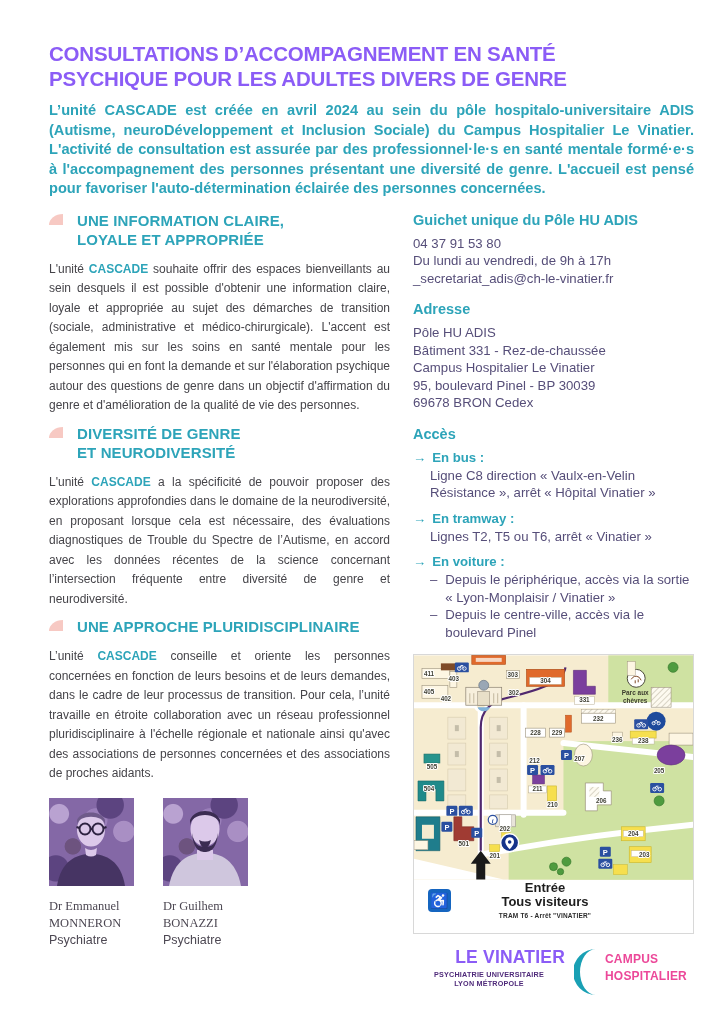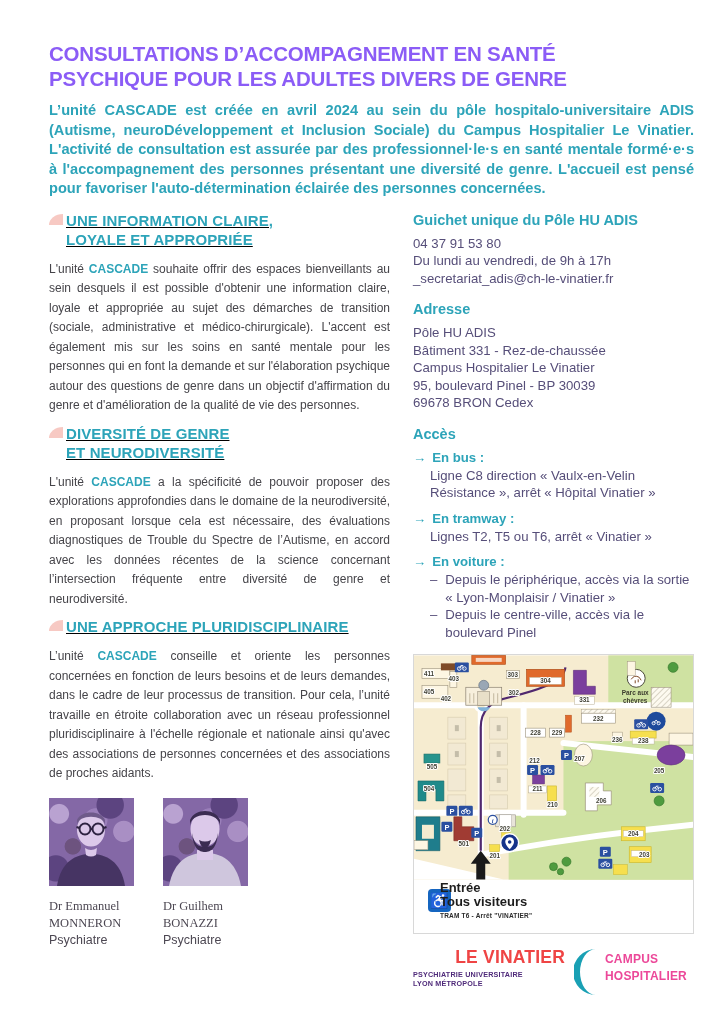--- a/index.html
+++ b/index.html
@@ -11,21 +11,21 @@
          font-weight:800;letter-spacing:-0.2px;}
   .title span{display:block;}
   .intro{margin:0 0 12px 0;color:#2da4b9;font-weight:700;font-size:14.6px;
          line-height:19.5px;text-align:justify;}
   
   .cols{display:flex;gap:23px;align-items:flex-start;}
   .col-left{width:341px;flex:none;}
   .col-right{width:281px;flex:none;}
   
   .section{margin-bottom:8px;}
-  .sec-head{display:flex;gap:3px;margin-bottom:11px;text-decoration:underline;}
+  .sec-head{display:flex;gap:14px;margin-bottom:11px;}
   .flag{width:14px;height:11px;background:#f7c9c3;border-radius:100% 0 0 0;
         margin-top:3px;flex:none;}
   .sec-title{color:#2da4b9;font-weight:800;font-size:15px;line-height:19px;letter-spacing:0.1px;}
   .sec-title span{display:block;}
   .body-p{margin:0;color:#454449;font-size:12px;line-height:19.5px;text-align:justify;}
   .brand{color:#2da4b9;font-weight:700;}
   
   .team{display:flex;margin-top:14px;}
   .member{width:114px;flex:none;}
   .member:last-child{width:113px;}
@@ -51,29 +51,29 @@
   .arr{font-weight:400;flex:none;}
   .acc-text{margin-left:17px;color:#564e79;font-size:13.2px;line-height:17.5px;}
   .acc-bullet{display:flex;gap:8px;margin-left:17px;color:#564e79;font-size:13.2px;line-height:17.5px;}
   .dash{flex:none;}
   
   .map-box{width:281px;border:1px solid #d8d8d8;margin-top:6px;box-sizing:border-box;background:#fff;}
   .map-box svg{display:block;}
   .map-strip{position:relative;height:53px;background:#fff;}
   .wheel{position:absolute;left:14px;top:9px;width:23px;height:23px;background:#1565c0;
          border-radius:4px;color:#fff;font-size:15px;line-height:23px;text-align:center;}
-  .strip-text{position:absolute;left:26px;top:1px;width:170px;text-align:left;color:#1d1d1d;}
+  .strip-text{position:absolute;left:46px;top:1px;width:170px;text-align:center;color:#1d1d1d;}
   .strip-text .l1{font-size:13px;font-weight:800;line-height:14px;}
   .strip-text .l2{font-size:13px;font-weight:700;line-height:14px;}
   .strip-text .l3{font-size:6.5px;font-weight:700;letter-spacing:0.2px;margin-top:3px;color:#2b2b2b;}
   
   .logos{display:flex;align-items:flex-start;gap:9px;margin-top:14px;}
   .vin{width:152px;flex:none;}
-  .vin-title{color:#ef4444;font-weight:800;font-size:17.5px;letter-spacing:0.2px;line-height:19px;text-align:right;}
-  .vin-sub{color:#4f2a7a;font-size:7.2px;font-weight:600;line-height:9px;text-align:left;margin-top:3px;letter-spacing:0.2px;}
+  .vin-title{color:#8b5cf6;font-weight:800;font-size:17.5px;letter-spacing:0.2px;line-height:19px;text-align:right;}
+  .vin-sub{color:#4f2a7a;font-size:7.2px;font-weight:600;line-height:9px;text-align:center;margin-top:3px;letter-spacing:0.2px;}
   .campus{color:#ec4899;font-weight:800;font-size:12px;line-height:16.5px;margin-top:3px;letter-spacing:0.2px;}
   .campus span{display:block;}
   .crescent{flex:none;margin-top:1px;}
   .ml{font-size:6.3px;font-weight:600;fill:#3f3f33;text-anchor:middle;
       paint-order:stroke;stroke:#ffffff;stroke-width:2px;stroke-linejoin:round;}
   .park{font-size:6.5px;font-weight:700;fill:#3c3c2e;text-anchor:middle;}
 </style>
 </head>
 <body>
 

